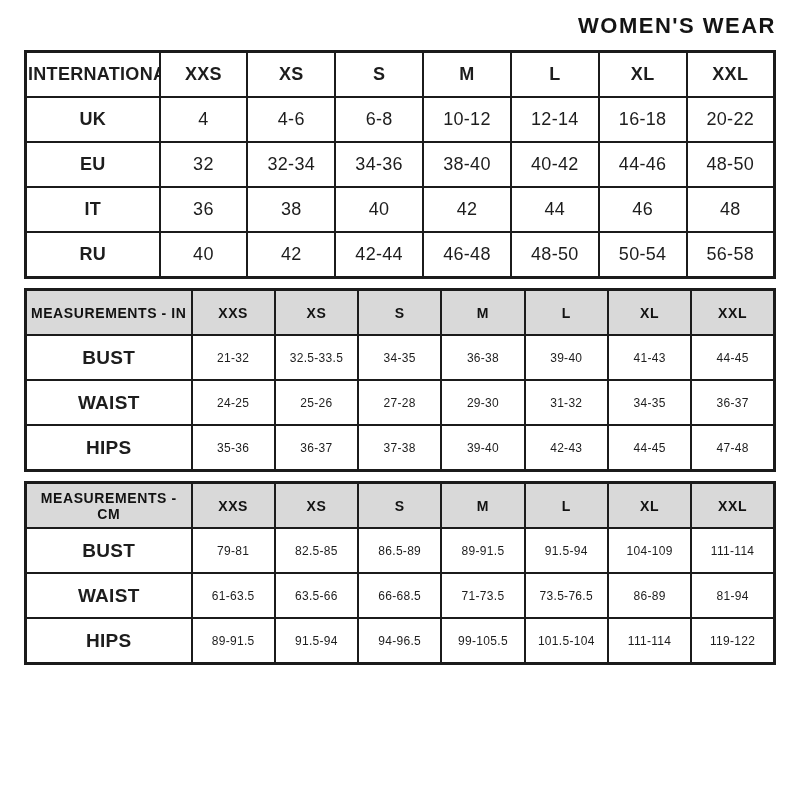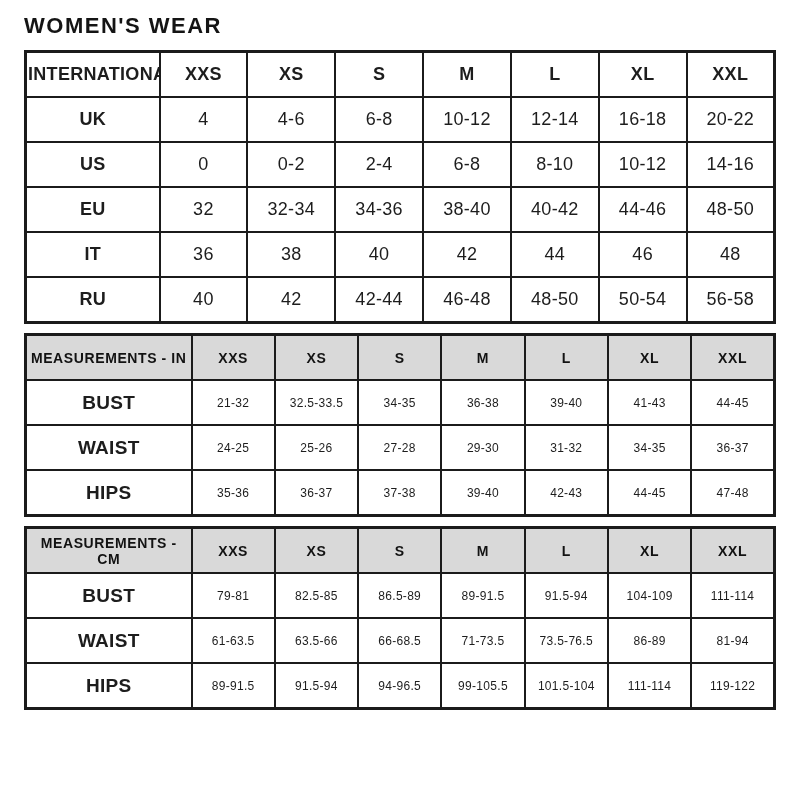--- a/index.html
+++ b/index.html
@@ -1,18 +1,18 @@
 <!DOCTYPE html>
 <html><head>
 <meta charset="utf-8">
 <style>
   html,body{margin:0;padding:0;background:#ffffff;}
   body{font-family:"Liberation Sans",sans-serif;color:#1d1d1d;-webkit-font-smoothing:antialiased;}
   .page{width:800px;height:800px;box-sizing:border-box;padding:0 24px;background:#fff;}
-  .title{margin:0;padding:13px 0 11px;text-align:left;font-size:22px;font-weight:700;
+  .title{margin:0;padding:13px 0 11px;text-align:right;font-size:22px;font-weight:700;
          letter-spacing:1.5px;color:#141414;}
   table{width:100%;border-collapse:collapse;table-layout:fixed;border:3px solid #1b1b1b;
         margin-bottom:9px;}
   td{border:2px solid #1b1b1b;text-align:center;vertical-align:middle;overflow:hidden;
      letter-spacing:0.3px;}
   
   .hbar{background:#d9d9d9;font-weight:700;font-size:14px;letter-spacing:0.6px;color:#121212;}
   
   .t1 .hbar{height:41px;}
   .t1 .cell{height:41px;font-size:18px;font-weight:500;}
@@ -55,30 +55,20 @@
       <td class="cell lab">UK</td>
       <td class="cell">4</td>
       <td class="cell">4-6</td>
       <td class="cell">6-8</td>
       <td class="cell">10-12</td>
       <td class="cell">12-14</td>
       <td class="cell">16-18</td>
       <td class="cell">20-22</td>
     </tr>
     <tr>
-      <td class="cell lab">US</td>
-      <td class="cell">0</td>
-      <td class="cell">0-2</td>
-      <td class="cell">2-4</td>
-      <td class="cell">6-8</td>
-      <td class="cell">8-10</td>
-      <td class="cell">10-12</td>
-      <td class="cell">14-16</td>
-    </tr>
-    <tr>
       <td class="cell lab">EU</td>
       <td class="cell">32</td>
       <td class="cell">32-34</td>
       <td class="cell">34-36</td>
       <td class="cell">38-40</td>
       <td class="cell">40-42</td>
       <td class="cell">44-46</td>
       <td class="cell">48-50</td>
     </tr>
     <tr>

